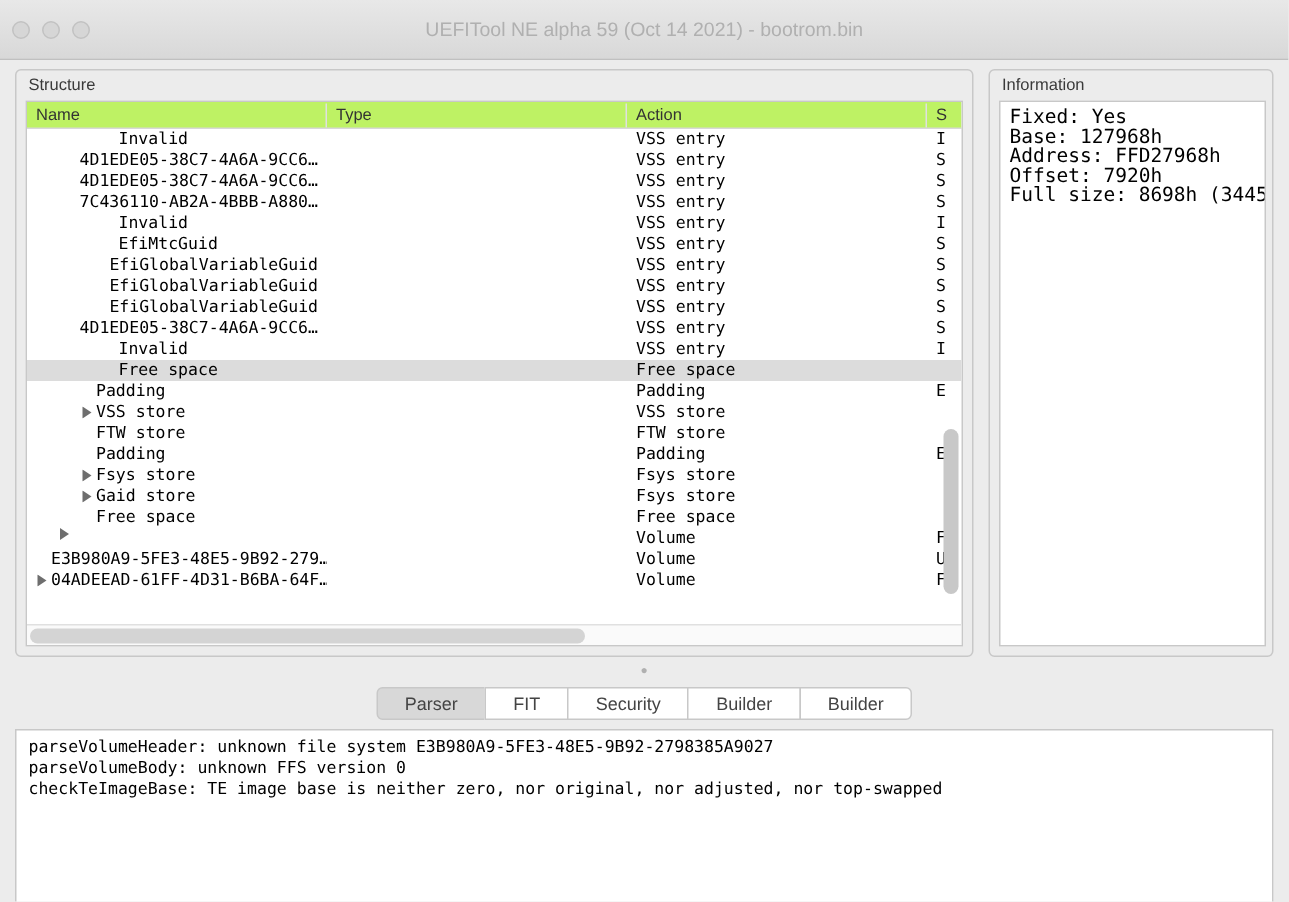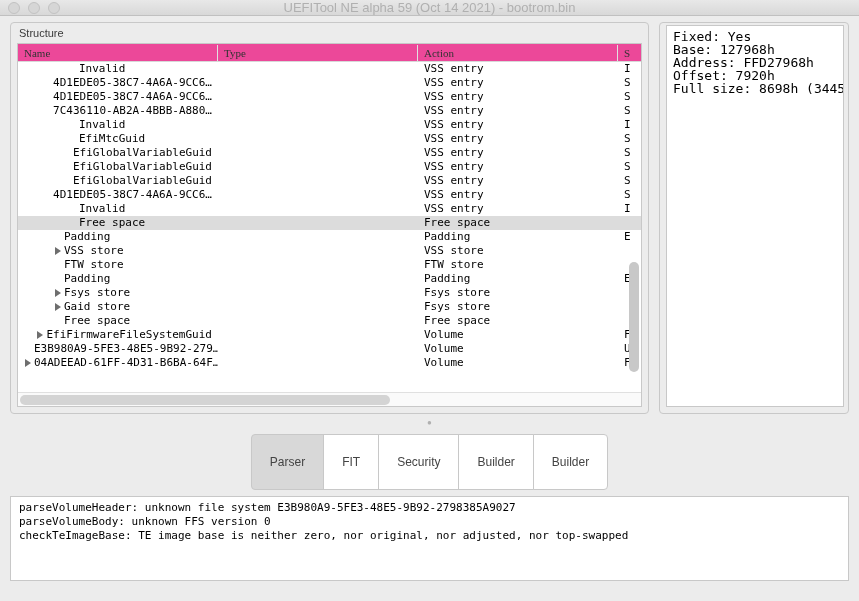--- a/index.html
+++ b/index.html
@@ -5,21 +5,21 @@
   * { box-sizing: border-box; margin: 0; padding: 0; }
   body {
     font-family: -apple-system, BlinkMacSystemFont, "Segoe UI", sans-serif;
     font-size: 11px;
     background: #ececec;
     width: 859px;
     height: 601px;
     overflow: hidden;
   }
   .titlebar {
-    height: 16px;
+    height: 40px;
     background: linear-gradient(#e8e8e8, #d8d8d8);
     border-bottom: 1px solid #c0c0c0;
     display: flex;
     align-items: center;
     padding: 0 8px;
     position: relative;
   }
   .traffic { display: flex; gap: 8px; }
   .dot { width: 12px; height: 12px; border-radius: 50%; background: #d6d6d6; border: 0.5px solid #c2c2c2; }
   .title {
@@ -58,27 +58,26 @@
     border: 1px solid #c8c8c8;
     background: #fff;
     flex: 1;
     display: flex;
     flex-direction: column;
     overflow: hidden;
     position: relative;
   }
   .thead {
     display: flex;
-    background: #ec4899;
+    background: #bef264;
     border-bottom: 1px solid #d8d8d8;
     font-size: 11px;
     color: #333;
     height: 18px;
     align-items: center;
-    font-family: Liberation Serif, serif;
   }
   .th {
     border-right: 1px solid #e0e0e0;
     padding: 2px 6px;
     overflow: hidden;
     white-space: nowrap;
   }
   .col-name { width: 200px; }
   .col-action { width: 200px; }
   .col-type { width: 200px; }
@@ -155,21 +154,21 @@
   }
   .tabs {
     display: flex;
     justify-content: center;
     gap: 0;
     margin-top: 0px;
   }
   .tab {
     background: #fff;
     border: 1px solid #c8c8c8;
-    padding: 20px 18px;
+    padding: 3px 18px;
     font-size: 12px;
     color: #444;
     margin-left: -1px;
   }
   .tab:first-child { border-radius: 4px 0 0 4px; margin-left: 0; }
   .tab:last-child { border-radius: 0 4px 4px 0; }
   .tab.active { background: #d8d8d8; }
   .log {
     border: 1px solid #c8c8c8;
     background: #fff;
@@ -409,21 +408,20 @@
               <div class="cell cell-s"></div>
             </div>
             <div class="row">
               <div class="cell cell-name">
                 <span style="display: inline-block; width: 15px;"></span>
                 <span class="tri">
                   <svg viewBox="0 0 8 8">
                     <polygon points="1,0 7,4 1,8" fill="#6e6e6e"></polygon>
                   </svg>
                 </span>
-                <span>EfiFirmwareFileSystemGuid</span>
               </div>
               <div class="cell cell-action"></div>
               <div class="cell cell-type">Volume</div>
               <div class="cell cell-s">F</div>
             </div>
             <div class="row">
               <div class="cell cell-name">
                 <span style="display: inline-block; width: 15px;"></span>
                 <span class="tri"></span>
                 <span>E3B980A9-5FE3-48E5-9B92-279…</span>
@@ -448,20 +446,21 @@
             </div>
             <div class="vscroll-thumb"></div>
         </div>
         <div class="hscroll">
           <div class="thumb"></div>
         </div>
       </div>
     </div>
 
     <div class="panel info">
+      <div class="panel-title">Information</div>
       <div class="info-body"><span>Fixed: Yes</span>
 <span>Base: 127968h</span>
 <span>Address: FFD27968h</span>
 <span>Offset: 7920h</span>
 <span>Full size: 8698h (34456)</span></div>
     </div>
   </div>
 
   <div class="splitter-dot">●</div>
 

